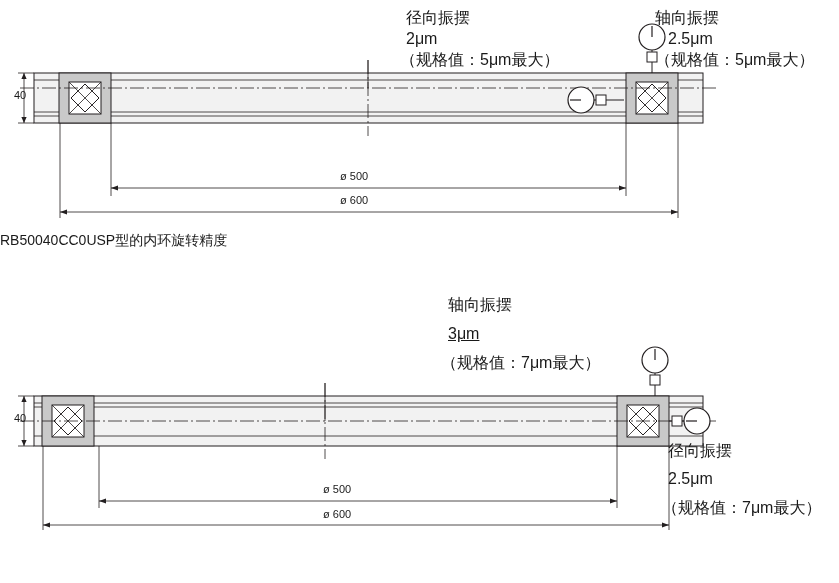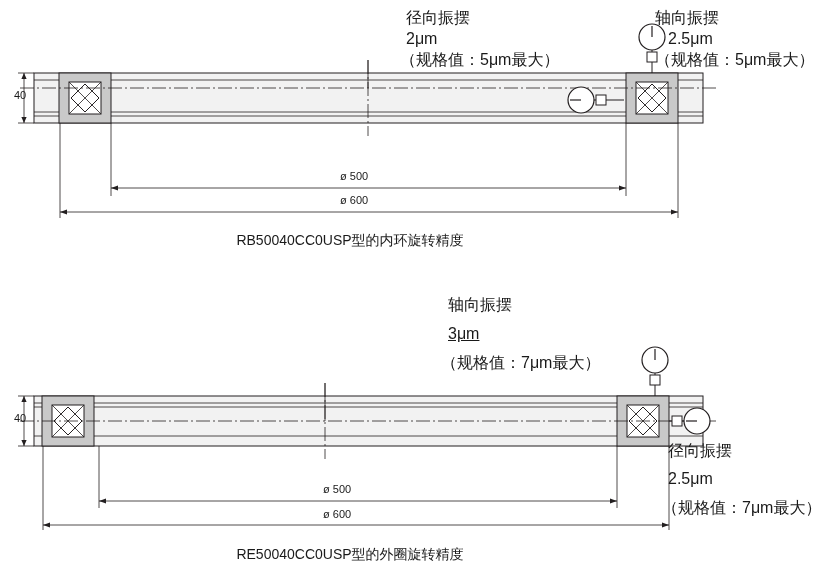--- a/index.html
+++ b/index.html
@@ -26,21 +26,20 @@
     font-size: 16px;
     line-height: 17px;
     white-space: nowrap;
     color: #1a1a1a;
   }
   .caption {
     position: absolute;
     font-size: 14px;
     white-space: nowrap;
     color: #1a1a1a;
-    text-align: center;
   }
   .dimlabel {
     position: absolute;
     font-size: 11px;
     white-space: nowrap;
     color: #1a1a1a;
   }
   svg { position: absolute; left: 0; top: 0; overflow: visible; }
   .ln { stroke: #231f20; stroke-width: 1; fill: none; }
   .ln-thin { stroke: #231f20; stroke-width: 0.8; fill: none; }
@@ -193,15 +192,14 @@
   <div class="txt" style="left:448px; top:325px;text-decoration:underline;">3μm</div>
   <div class="txt" style="left:441px; top:354px;">（规格值：7μm最大）</div>
 
   <div class="txt" style="left:668px; top:442px;">径向振摆</div>
   <div class="txt" style="left:668px; top:470px;">2.5μm</div>
   <div class="txt" style="left:662px; top:499px;">（规格值：7μm最大）</div>
 
   <div class="dimlabel" style="left:323px; top:483px;">ø 500</div>
   <div class="dimlabel" style="left:323px; top:508px;">ø 600</div>
 
-  <div class="caption" style="left:0; top:546px; width:700px;">RE50040CC0USP型的外圈旋转精度</div>
 
 </div>
 
 </body></html>

